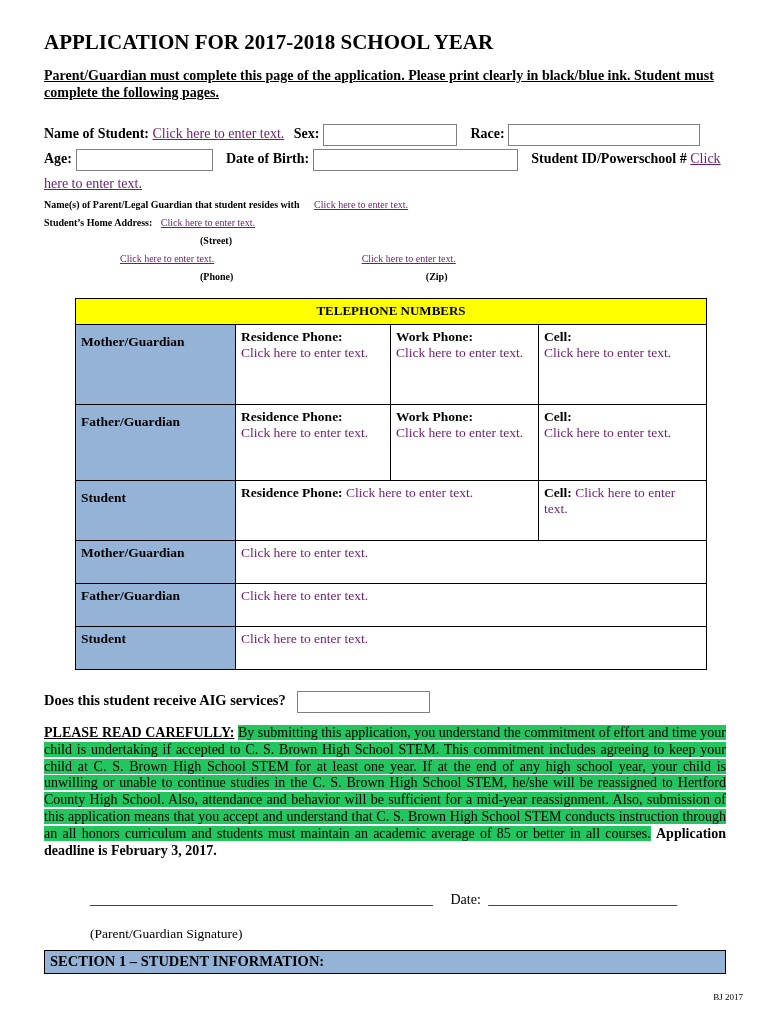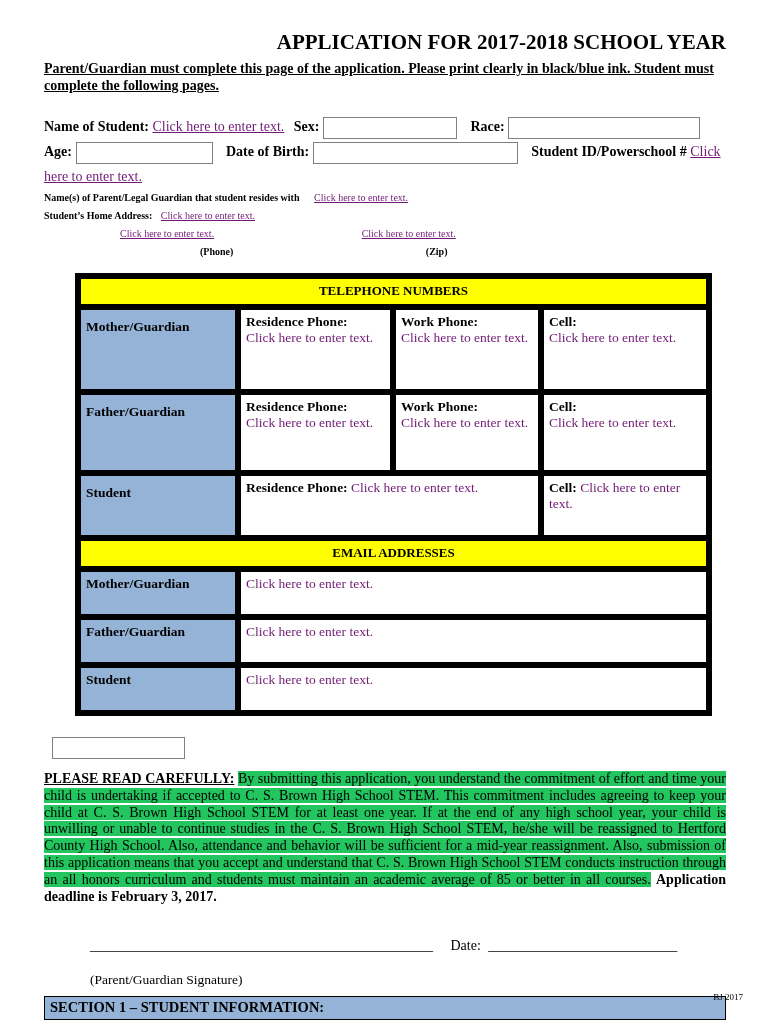--- a/index.html
+++ b/index.html
@@ -1,40 +1,40 @@
 <!DOCTYPE html>
 <html><head>
 <meta charset="utf-8">
 <style>
   html,body{margin:0;padding:0;background:#ffffff;}
   .page{
     width:770px;height:1024px;box-sizing:border-box;position:relative;
     background:#fff;color:#000;padding:30px 44px 0 44px;
     font-family:"Liberation Serif", serif;overflow:hidden;
   }
-  h1.title{font-size:21px;text-align:right;margin:0 0 5px 0;font-weight:bold;}
+  h1.title{font-size:21px;text-align:left;margin:0 0 12px 0;font-weight:bold;}
   .intro{font-size:14px;font-weight:bold;text-decoration:underline;line-height:17px;margin:0 0 20px 0;}
   .frow{font-size:14px;line-height:25px;white-space:normal;}
   .trow{font-size:10px;line-height:18px;}
   .lbl{font-weight:bold;}
   .ph{color:#701a75;}
   .u{text-decoration:underline;}
   .box{display:inline-block;border:1px solid #808080;height:20px;vertical-align:middle;background:#fff;}
   .w132{width:132px;}.w190{width:190px;}.w135{width:135px;}.w203{width:203px;}.w136{width:136px;}.w131{width:131px;}
   .sp{margin-left:10px;}
   .gap6{margin-left:6px;}
   .gap12{margin-left:12px;}
   .ind-street{margin-left:156px;}
   .ind-city{margin-left:156px;}
   .ind-zip{margin-left:190px;}
   .ind-ph1{margin-left:76px;}
   .ind-ph2{margin-left:145px;}
 
   table.grid{border-collapse:collapse;table-layout:fixed;width:631px;margin:12px 0 0 31px;font-size:13.5px;}
-  table.grid td{border:6px solid #000000;padding:4px 5px;vertical-align:top;overflow:hidden;}
+  table.grid td{border:1px solid #000000;padding:4px 5px;vertical-align:top;overflow:hidden;}
   col.c0{width:160px;}col.c1{width:155px;}col.c2{width:148px;}col.c3{width:168px;}
   td.yellow{background:#FFFF00;text-align:center;font-weight:bold;font-size:13px;height:17px;padding:0;}
   td.blue{background:#95B3D7;font-weight:bold;}
   td.blue.pt{padding-top:9px;}
   td.vb{vertical-align:bottom;padding-bottom:3px;}
   tr.r1 td{height:66px;}
   tr.r2 td{height:62px;}
   tr.r3 td{height:46px;}
   tr.re td{height:34px;}
   td .cell-lbl{font-weight:bold;}
@@ -86,20 +86,23 @@
   <div class="trow">
     <span class="lbl">Name(s) of Parent/Legal Guardian that student resides with</span>
     <span class="ph u gap12">Click here to enter text.</span>
   </div>
 
   <div class="trow">
     <span class="lbl">Student’s Home Address:</span>
     <span class="ph u gap6">Click here to enter text.</span>
   </div>
 
+  <div class="trow">
+    <span class="lbl ind-street">(Street)</span>
+  </div>
 
   <div class="trow">
     <span class="ph u ind-ph1">Click here to enter text.</span>
     <span class="ph u ind-ph2">Click here to enter text.</span>
   </div>
 
   <div class="trow">
     <span class="lbl ind-city">(Phone)</span>
     <span class="lbl ind-zip">(Zip)</span>
   </div>
@@ -149,23 +152,20 @@
         <td class="blue pt">Student</td>
         <td colspan="2">
           <span class="cell-lbl">Residence Phone:</span>
           <span class="ph">Click here to enter text.</span>
         </td>
         <td>
           <span class="cell-lbl">Cell:</span>
           <span class="ph">Click here to enter text.</span>
         </td>
       </tr>
-      <tr>
-        <td colspan="4" class="yellow">EMAIL ADDRESSES</td>
-      </tr>
       <tr class="re">
         <td class="blue vb">Mother/Guardian</td>
         <td colspan="3">
           <span class="ph">Click here to enter text.</span>
         </td>
       </tr>
       <tr class="re">
         <td class="blue vb">Father/Guardian</td>
         <td colspan="3">
           <span class="ph">Click here to enter text.</span>
@@ -175,20 +175,21 @@
         <td class="blue vb">Student</td>
         <td colspan="3">
           <span class="ph">Click here to enter text.</span>
         </td>
       </tr>
     </tbody>
   </table>
 
 
   <div class="qrow qrow2">
+    <span class="lbl">Does this student receive AIG services?</span>
     <span class="box w131"></span>
   </div>
 
   <p class="notice">
     <span class="lbl u">PLEASE READ CAREFULLY:</span>
     <span class="hl">By submitting this application, you understand the commitment of effort and time your child is undertaking if accepted to C. S. Brown High School STEM.  This commitment includes agreeing to keep your child at C. S. Brown High School STEM for at least one year.  If at the end of any high school year, your child is unwilling or unable to continue studies in the C. S. Brown High School STEM, he/she will be reassigned to Hertford County High School.  Also, attendance and behavior will be sufficient for a mid-year reassignment.  Also, submission of this application means that you accept and understand that C. S. Brown High School STEM conducts instruction through an all honors curriculum and students must maintain an academic average of 85 or better in all courses.</span>
     <span class="lbl">Application deadline is February 3, 2017.</span>
   </p>
 
   <div class="sigrow">

